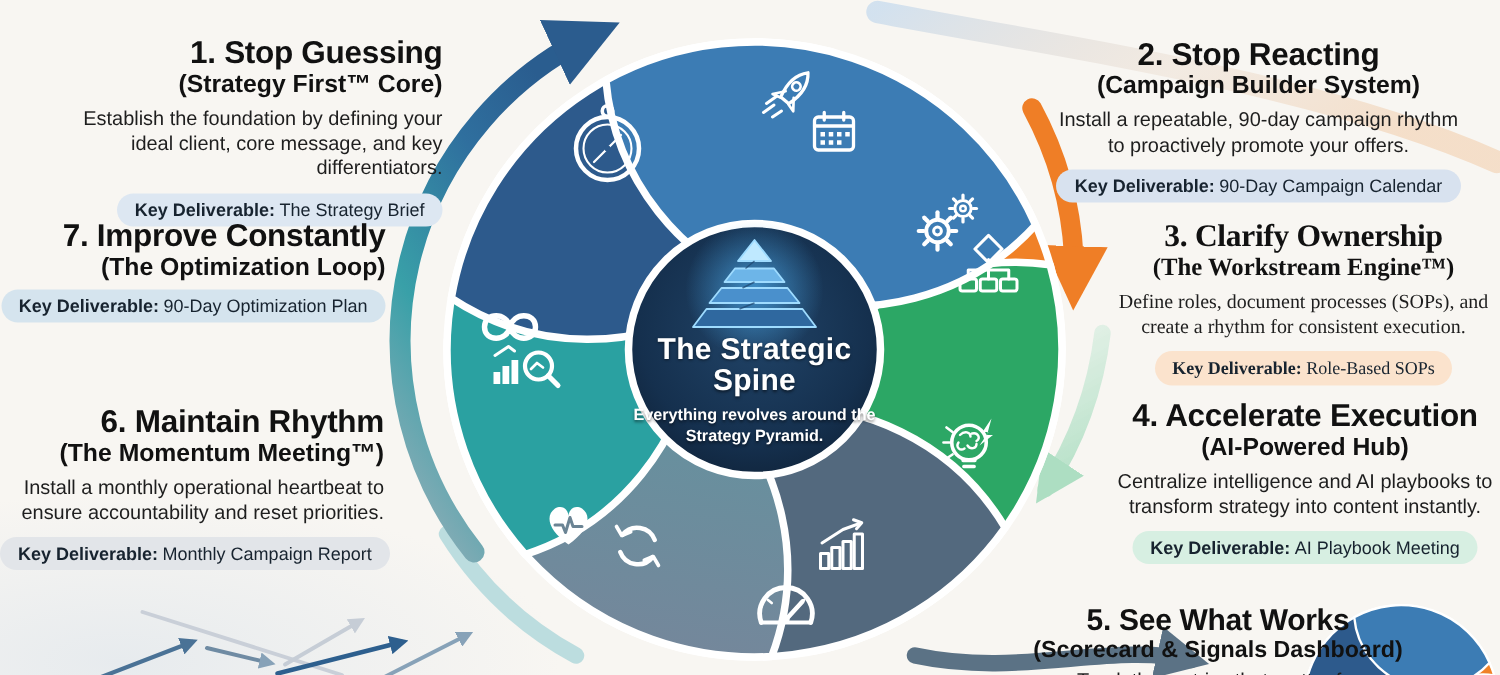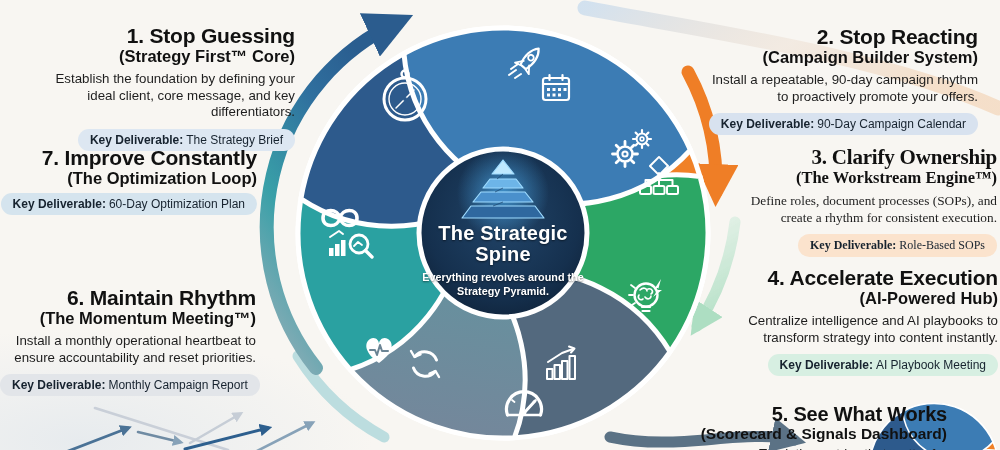--- a/index.html
+++ b/index.html
@@ -10,29 +10,29 @@
     font-family:"Liberation Sans", sans-serif;color:#141414;
   }
   svg.art{position:absolute;left:0;top:0;z-index:1;}
   .txt{position:absolute;z-index:2;}
   .txt h2{margin:0;font-size:21px;line-height:1.1;font-weight:700;letter-spacing:-.2px;color:#111;}
   .txt h3{margin:0 0 5px 0;font-size:16.5px;line-height:1.15;font-weight:700;color:#111;}
   .txt p{margin:0 0 8px 0;font-size:13.3px;line-height:1.24;color:#1e1e1e;}
   .badge{display:inline-block;padding:4px 12px;border-radius:999px;font-size:12px;color:#17232f;white-space:nowrap;}
   .badge .badge-label{font-weight:700;margin-right:3px;}
   .align-r{text-align:right;}
-  .align-l{text-align:right;}
+  .align-l{text-align:center;}
   #item-1{left:33px;top:24px;width:262px;}
   #item-2{left:700px;top:25px;width:278px;}
   #item-3{left:741px;top:146px;width:256px;font-family:Liberation Serif, serif;}
   #item-4{left:742px;top:266px;width:256px;}
   #item-5{left:677px;top:403px;width:270px;}
   #item-5 h2{font-size:20px;}
   #item-5 h3{font-size:15.5px;margin-bottom:3px;}
-  #item-6{left:0px;top:270px;width:256px;margin-top:16px;}
+  #item-6{left:0px;top:270px;width:256px;}
   #item-7{left:0px;top:146px;width:257px;}
   #b1{background:#dde7f2;text-align:right;} #b2{background:#d8e2ef;} #b3{background:#fbe3cd;}
   #b4{background:#d7efe2;} #b6{background:#e2e5e9;} #b7{background:#d5e4ee;}
   .center-text{
     position:absolute;z-index:3;left:413px;top:223px;width:180px;text-align:center;color:#fff;
   }
   .center-text .ct1{font-size:20px;font-weight:700;line-height:1.05;letter-spacing:.2px;text-shadow:0 1px 2px rgba(0,0,0,.5);}
   .center-text .ct2{font-size:10.8px;font-weight:700;line-height:1.3;margin-top:5px;text-shadow:0 1px 2px rgba(0,0,0,.5);}
 </style>
 </head>
@@ -315,16 +315,16 @@
 <div class="txt align-r" id="item-6">
   <h2>6. Maintain Rhythm</h2>
   <h3>(The Momentum Meeting™)</h3>
   <p>Install a monthly operational heartbeat to ensure accountability and reset priorities.</p>
   <span class="badge" id="b6"><span class="badge-label">Key Deliverable:</span><span>Monthly Campaign Report</span></span>
 </div>
 
 <div class="txt align-r" id="item-7">
   <h2>7. Improve Constantly</h2>
   <h3>(The Optimization Loop)</h3>
-  <span class="badge" id="b7"><span class="badge-label">Key Deliverable:</span><span>60-Day Optimization Plan</span></span>
+  <span class="badge" id="b7"><span class="badge-label">Key Deliverable:</span><span>90-Day Optimization Plan</span></span>
 </div>
 
 </div>
 
 </body></html>

